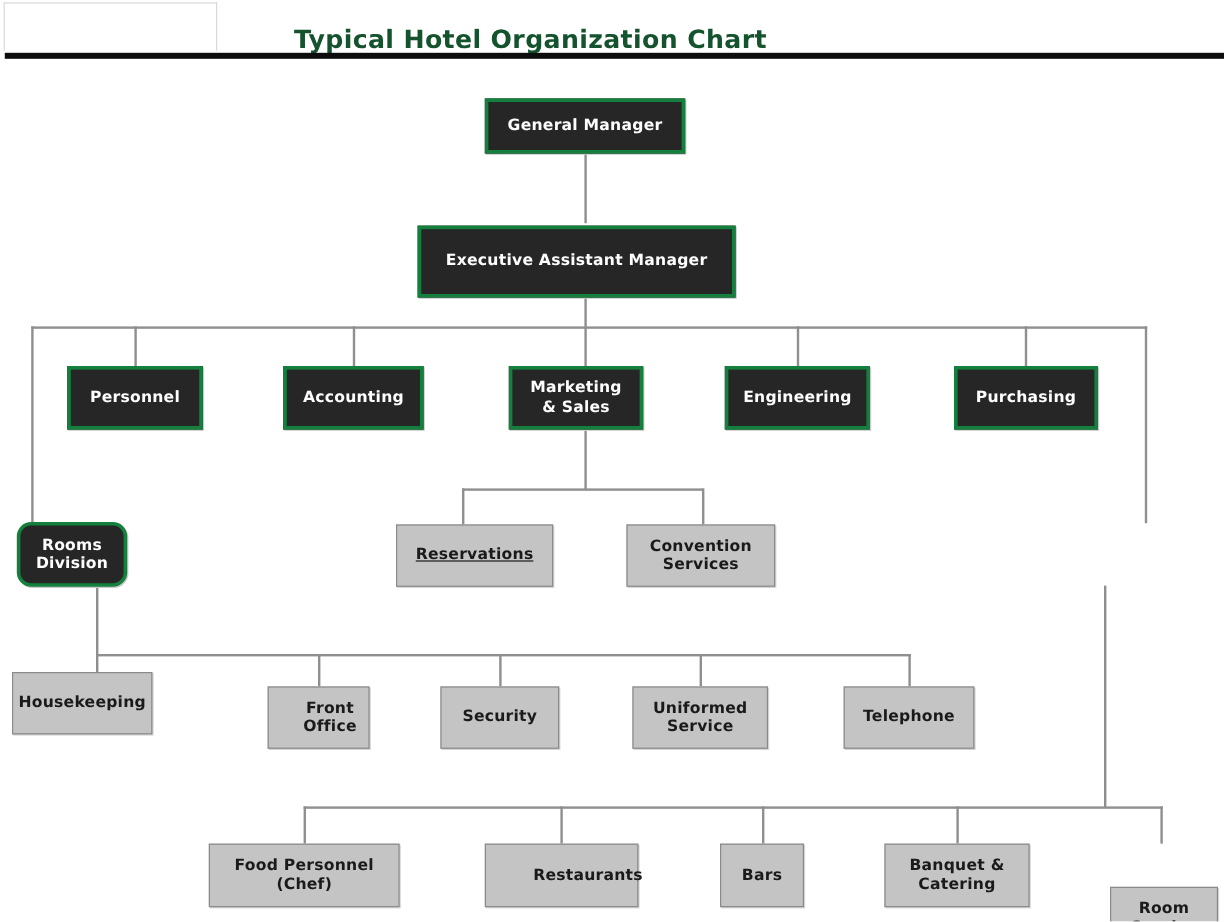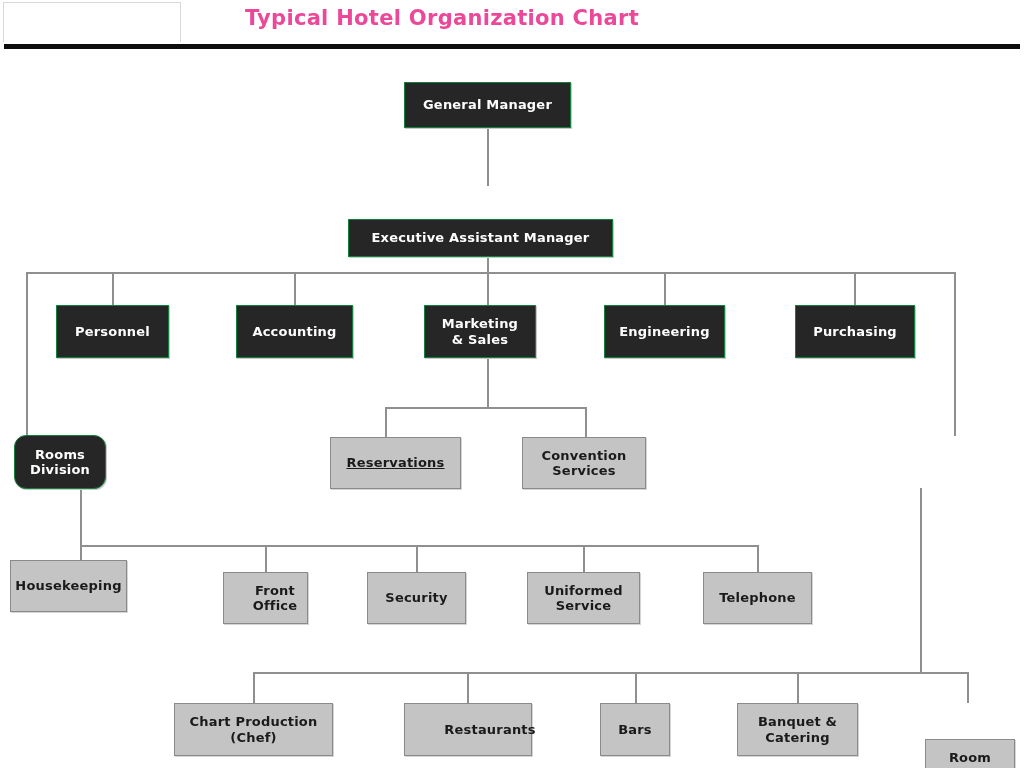--- a/index.html
+++ b/index.html
@@ -31,27 +31,27 @@
     width: 178px;
     height: 40px;
     background: #ffffff;
     border: 1px solid #d9d9d9;
     border-bottom: none;
     box-sizing: border-box;
   }
   #chart-title {
     position: absolute;
     left: 0;
-    top: 6px;
+    top: 21px;
     width: 884px;
     text-align: center;
     font-size: 21px;
     font-weight: bold;
     letter-spacing: 0.3px;
-    color: #ec4899;
+    color: #14532d;
     font-family: "DejaVu Sans", "Liberation Sans", sans-serif;
   }
   #title-rule {
     position: absolute;
     left: 4px;
     top: 44px;
     width: 1016px;
     height: 5px;
     background: #0d0d0d;
   }
@@ -73,21 +73,21 @@
     justify-content: center;
     text-align: center;
     line-height: 1.16;
     letter-spacing: 0.2px;
     white-space: pre-line;
     z-index: 3;
   }
   .node.dark {
     background: #262626;
     color: #fdfdfd;
-    border: 1px solid #15803d;
+    border: 3px solid #15803d;
     box-shadow: 1px 1px 0 #c9c9c9;
     font-weight: bold;
     font-size: 13px;
   }
   .node.gray {
     background: #c4c4c4;
     color: #1a1a1a;
     border: 1px solid #8a8a8a;
     box-shadow: 1px 1px 0 #d5d5d5;
     font-weight: bold;
@@ -137,21 +137,21 @@
   <div class="conn v" style="left:920px; top:488px; height:185px;"></div>
   <div class="conn h" style="left:253px; top:672px; width:716px;"></div>
   <div class="conn v" style="left:253px; top:672px; height:31px;"></div>
   <div class="conn v" style="left:467px; top:672px; height:31px;"></div>
   <div class="conn v" style="left:635px; top:672px; height:31px;"></div>
   <div class="conn v" style="left:797px; top:672px; height:31px;"></div>
   <div class="conn v" style="left:967px; top:672px; height:31px;"></div>
 
   <div class="node dark" style="left:404px; top:82px; width:167px; height:46px;">General Manager</div>
 
-  <div class="node dark" style="left:348px; top:188px; width:265px; height:38px;margin-top:31px;">Executive Assistant Manager</div>
+  <div class="node dark" style="left:348px; top:188px; width:265px; height:60px;">Executive Assistant Manager</div>
 
   <div class="node dark" style="left:56px; top:305px; width:113px; height:53px;">Personnel</div>
 
   <div class="node dark" style="left:236px; top:305px; width:117px; height:53px;">Accounting</div>
 
   <div class="node dark" style="left:424px; top:305px; width:112px; height:53px;">Marketing
 &amp; Sales</div>
 
   <div class="node dark" style="left:604px; top:305px; width:121px; height:53px;">Engineering</div>
 
@@ -171,21 +171,21 @@
   <div class="node gray" style="left:223px; top:572px; width:85px; height:52px;padding-left:19px;">Front
 Office</div>
 
   <div class="node gray" style="left:367px; top:572px; width:99px; height:52px;">Security</div>
 
   <div class="node gray" style="left:527px; top:572px; width:113px; height:52px;">Uniformed
 Service</div>
 
   <div class="node gray" style="left:703px; top:572px; width:109px; height:52px;">Telephone</div>
 
-  <div class="node gray" style="left:174px; top:703px; width:159px; height:53px;">Chart Production
+  <div class="node gray" style="left:174px; top:703px; width:159px; height:53px;">Food Personnel
 (Chef)</div>
 
   <div class="node gray" style="left:404px; top:703px; width:128px; height:53px;padding-left:44px;">Restaurants</div>
 
   <div class="node gray" style="left:600px; top:703px; width:70px; height:53px;">Bars</div>
 
   <div class="node gray" style="left:737px; top:703px; width:121px; height:53px;">Banquet &amp;
 Catering</div>
 
   <div class="node gray" style="left:925px; top:703px; width:90px; height:53px;margin-top:36px;">Room

